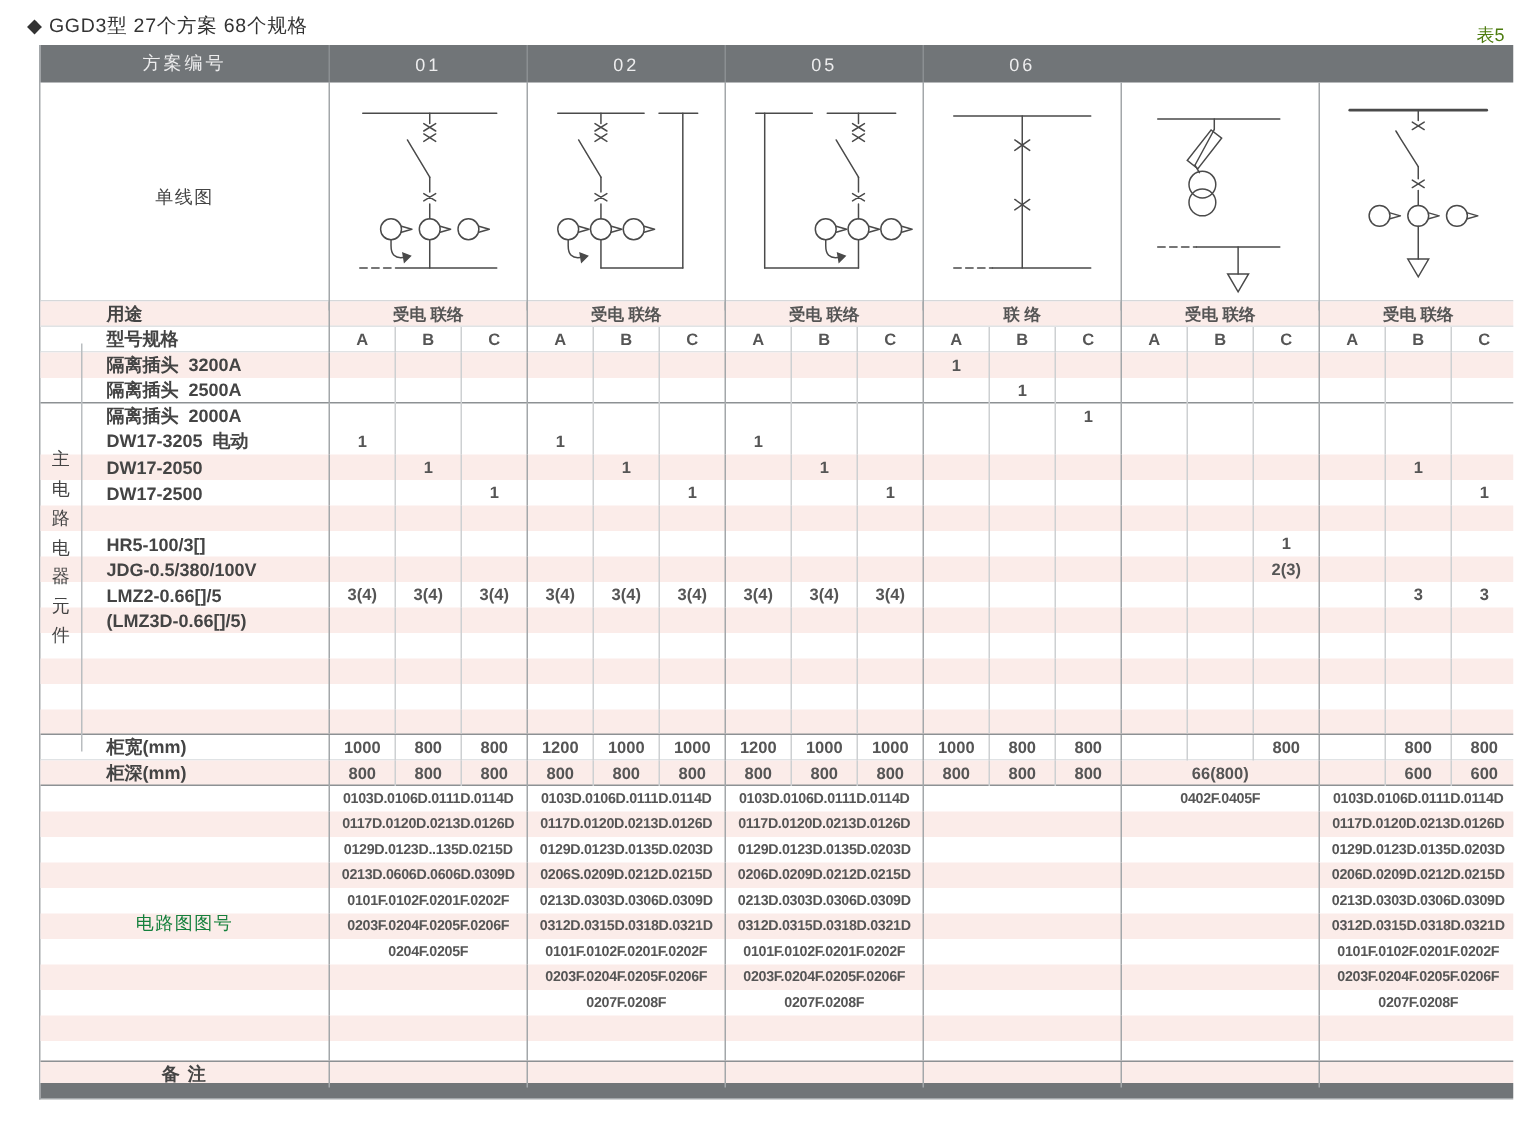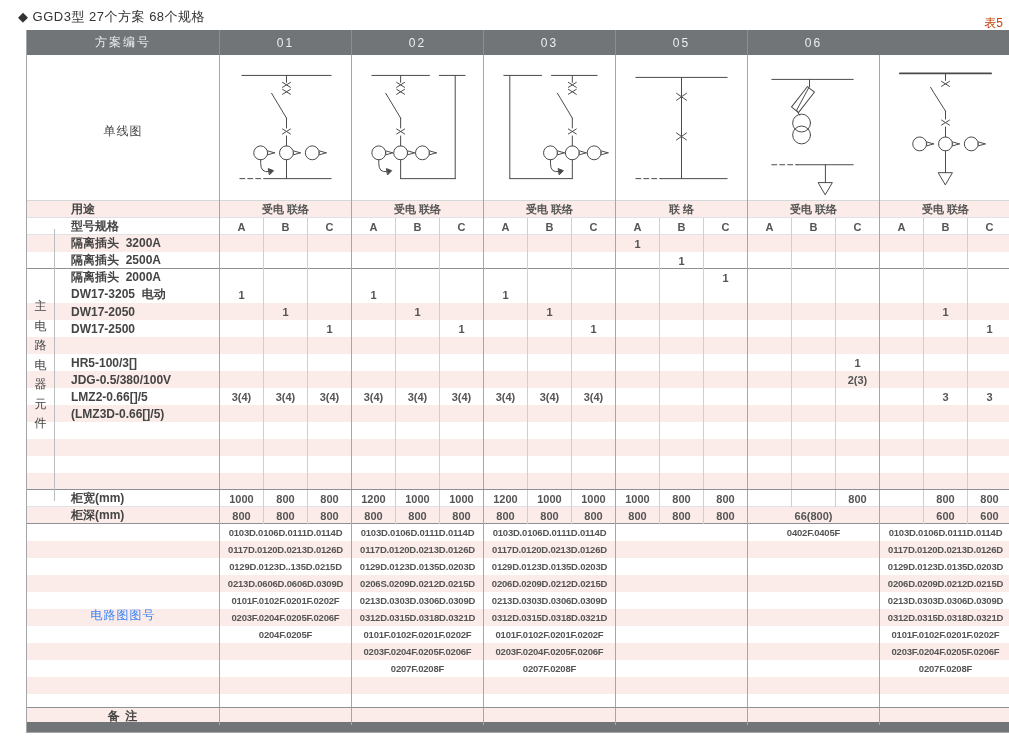--- a/index.html
+++ b/index.html
@@ -1,58 +1,57 @@
 <!DOCTYPE html>
 <html><head>
 <meta charset="utf-8">
 <style>
   html,body{margin:0;padding:0;background:#fff;font-family:"Liberation Sans","DejaVu Sans",sans-serif;}
   .page{position:relative;width:1009px;height:749px;background:#fff;overflow:hidden;}
   .page-title{position:absolute;left:18px;top:8px;font-size:13px;color:#333;letter-spacing:.5px;}
-  .table-tag{position:absolute;right:6px;top:15px;font-size:12px;color:#c2410c;}
+  .table-tag{position:absolute;right:6px;top:15px;font-size:12px;color:#4d7c0f;}
   .spec-table{position:absolute;left:26px;top:30px;width:984px;border-left:1px solid #a3a7aa;border-right:1px solid #a3a7aa;border-bottom:1px solid #a3a7aa;box-sizing:content-box;}
   .hrow{display:grid;grid-template-columns:192px repeat(6,132px);height:25px;background:#717578;}
   .hcell{display:flex;align-items:center;justify-content:center;color:#ededee;font-size:12px;border-left:1px solid #8b8f92;letter-spacing:2px;}
   .hcell:first-child{border-left:none;}
   .drow{display:grid;grid-template-columns:192px repeat(6,132px);height:146px;border-bottom:1px solid #d5d8da;box-sizing:border-box;}
   .dlabel{display:flex;align-items:center;justify-content:center;font-size:12px;color:#444;letter-spacing:1px;}
   .dcell{border-left:1px solid #a3a7aa;display:flex;align-items:center;justify-content:center;box-sizing:border-box;}
   .dcell svg{display:block;}
   .grow{display:grid;grid-template-columns:192px repeat(18,44px);height:17px;box-sizing:border-box;font-weight:bold;}
   .sp3{grid-column:span 3;}
   .c{display:flex;align-items:center;justify-content:center;font-size:11px;color:#555;border-left:1px solid #cdd0d2;box-sizing:border-box;overflow:hidden;}
   .c.s{border-left:1px solid #a3a7aa;}
   .c.circ{font-size:9.5px;letter-spacing:-0.2px;color:#555;white-space:nowrap;}
   .lab{display:flex;align-items:center;font-size:12px;color:#444;padding-left:44px;white-space:pre;box-sizing:border-box;}
   .lab.cen{justify-content:center;padding-left:0;letter-spacing:1px;}
   .pink{background:#fbece9;}
   .bb-thin{border-bottom:1px solid #e0e3e5;}
   .bb-strong{border-bottom:1px solid #8d9194;}
   .bt-strong{border-top:1px solid #8d9194;}
   .circ-section{position:relative;}
-  .circ-label{position:absolute;left:0;top:0;width:192px;height:100%;display:flex;align-items:center;justify-content:center;font-size:12px;color:#3b82f6;letter-spacing:1px;text-align:right;}
+  .circ-label{position:absolute;left:0;top:0;width:192px;height:100%;display:flex;align-items:center;justify-content:center;font-size:12px;color:#15803d;letter-spacing:1px;text-align:right;}
   .side-chars{position:absolute;left:0;top:267px;height:136px;width:27px;display:flex;flex-direction:column;justify-content:space-between;align-items:center;font-size:12px;color:#444;box-sizing:border-box;padding:1px 0;}
   .strip-line{position:absolute;left:27px;top:199px;height:272px;width:0;border-left:1px solid #b9bdc0;}
   .bar{height:10px;background:#717578;}
   .dg{stroke:#4a4a4a;stroke-width:1;fill:none;stroke-linecap:round;}
 </style>
 </head>
 <body>
 
 <div class="page">
   <div class="page-title">◆ GGD3型 27个方案 68个规格</div>
   <div class="table-tag">表5</div>
 
   <div class="spec-table">
 
     <div class="hrow">
       <div class="hcell">方案编号</div>
       <div class="hcell">01</div>
       <div class="hcell">02</div>
-      <div class="hcell">03</div>
       <div class="hcell">05</div>
       <div class="hcell">06</div>
     </div>
 
     <div class="drow">
       <div class="dlabel">单线图</div>
       <div class="dcell">
         <svg width="132" height="152" viewBox="0 0 132 152">
           <g class="dg">
             <path d="M22 20 H112"></path>

